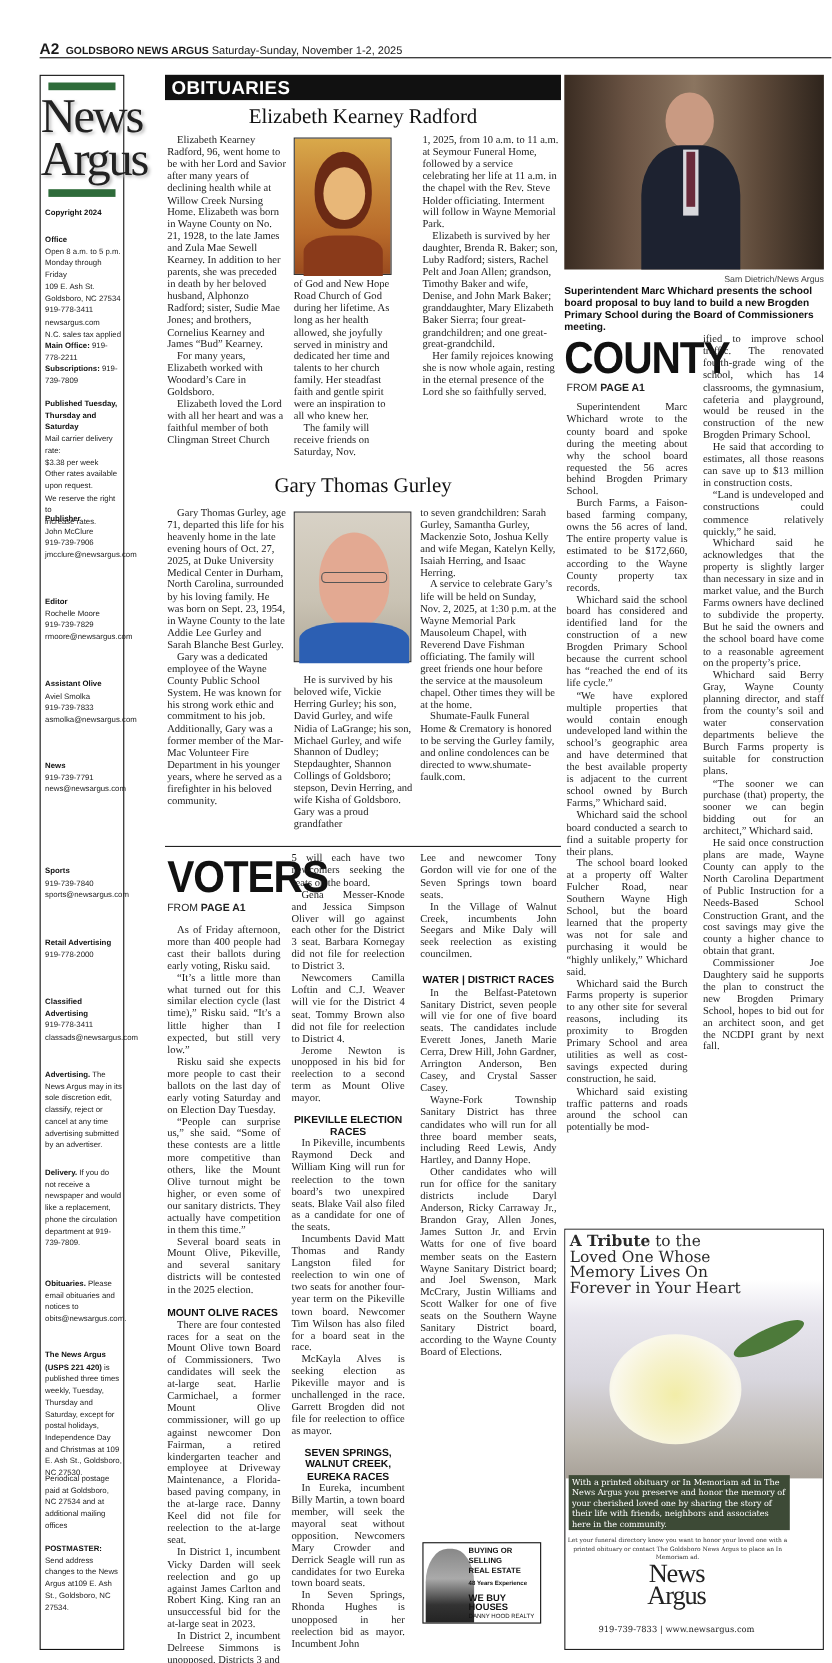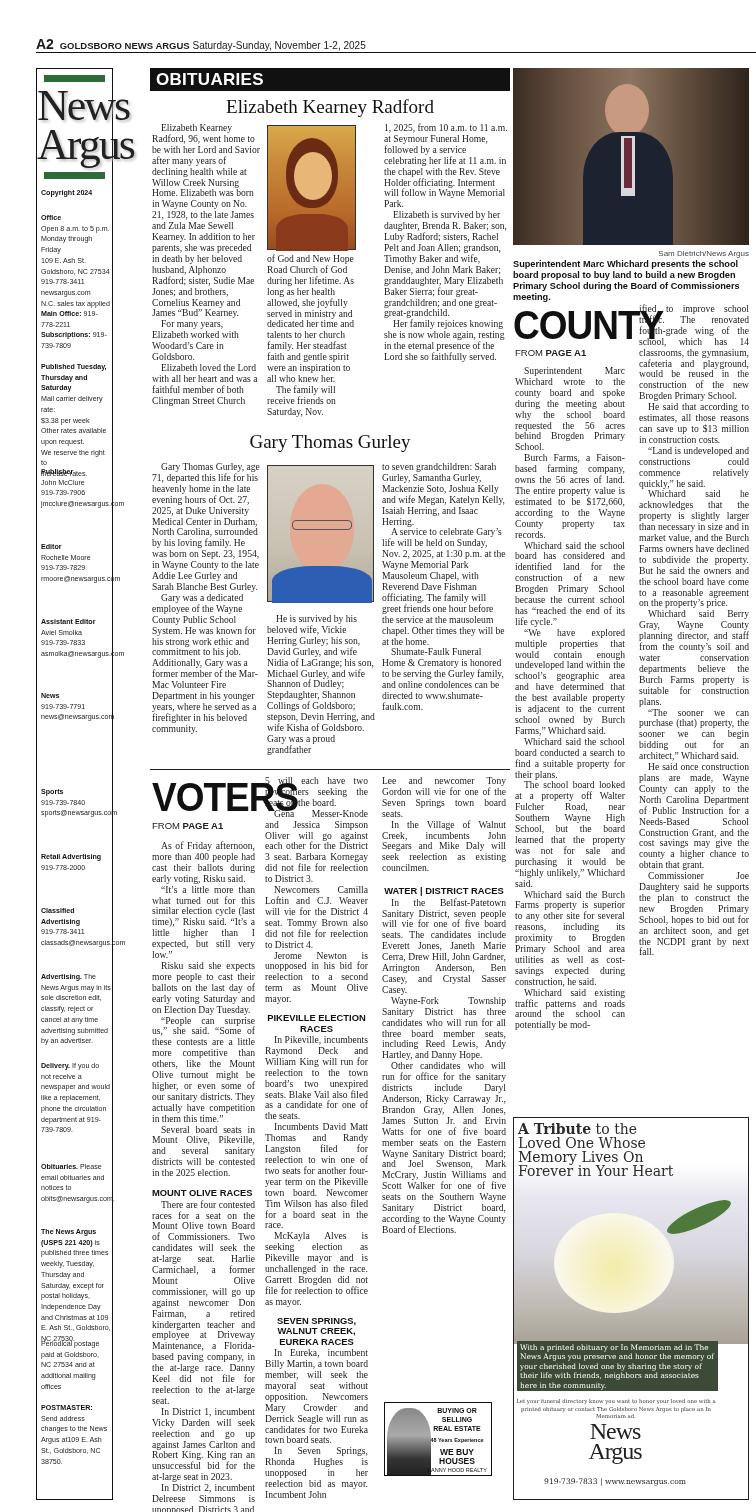--- a/index.html
+++ b/index.html
@@ -77,21 +77,21 @@
     <span>919-739-7906</span><br>
     <span>jmcclure@newsargus.com</span>
   </div>
   <div class="blk" style="top:473px">
     <b>Editor</b><br>
     <span>Rochelle Moore</span><br>
     <span>919-739-7829</span><br>
     <span>rmoore@newsargus.com</span>
   </div>
   <div class="blk" style="top:548px">
-    <b>Assistant Editor</b><br>
+    <b>Assistant Olive</b><br>
     <span>Aviel Smolka</span><br>
     <span>919-739-7833</span><br>
     <span>asmolka@newsargus.com</span>
   </div>
   <div class="blk" style="top:622px">
     <b>News</b><br>
     <span>919-739-7791</span><br>
     <span>news@newsargus.com</span>
   </div>
   <div class="blk" style="top:718px">
@@ -115,21 +115,21 @@
     <b>Delivery.</b> <span>If you do not receive a newspaper and would like a replacement, phone the circulation department at 919-739-7809.</span>
   </div>
   <div class="blk" style="top:1093px">
     <b>Obituaries.</b> <span>Please email obituaries and notices to obits@newsargus.com.</span>
   </div>
   <div class="blk" style="top:1158px">
     <b>The News Argus (USPS 221 420)</b> <span>is published three times weekly, Tuesday, Thursday and Saturday, except for postal holidays, Independence Day and Christmas at 109 E. Ash St., Goldsboro, NC 27530.</span>
   </div>
   <div class="blk" style="top:1270px">Periodical postage paid at Goldsboro, NC 27534 and at additional mailing offices</div>
   <div class="blk" style="top:1334px">
-    <b>POSTMASTER:</b> <span>Send address changes to the News Argus at109 E. Ash St., Goldsboro, NC 38750.</span>
+    <b>POSTMASTER:</b> <span>Send address changes to the News Argus at109 E. Ash St., Goldsboro, NC 27534.</span>
   </div>
 </div>
 
 <div class="abs obhead">OBITUARIES</div>
 
 <div class="abs obname" style="left:150px;top:96px;width:360px">Elizabeth Kearney Radford</div>
 <div class="abs txt" style="left:152px;top:123px;width:108px">
   <p>Elizabeth Kearney Radford, 96, went home to be with her Lord and Savior after many years of declining health while at Willow Creek Nursing Home. Elizabeth was born in Wayne County on No. 21, 1928, to the late James and Zula Mae Sewell Kearney. In addition to her parents, she was preceded in death by her beloved husband, Alphonzo Radford; sister, Sudie Mae Jones; and brothers, Cornelius Kearney and James “Bud” Kearney.</p>
     <p>For many years, Elizabeth worked with Woodard’s Care in Goldsboro.</p>
     <p>Elizabeth loved the Lord with all her heart and was a faithful member of both Clingman Street Church</p>
@@ -201,21 +201,21 @@
   <p style="text-indent:0">Lee and newcomer Tony Gordon will vie for one of the Seven Springs town board seats.</p>
     <p>In the Village of Walnut Creek, incumbents John Seegars and Mike Daly will seek reelection as existing councilmen.</p>
   <div class="sub" style="margin-top:12px">WATER | DISTRICT RACES</div>
     <p>In the Belfast-Patetown Sanitary District, seven people will vie for one of five board seats. The candidates include Everett Jones, Janeth Marie Cerra, Drew Hill, John Gardner, Arrington Anderson, Ben Casey, and Crystal Sasser Casey.</p>
     <p>Wayne-Fork Township Sanitary District has three candidates who will run for all three board member seats, including Reed Lewis, Andy Hartley, and Danny Hope.</p>
     <p>Other candidates who will run for office for the sanitary districts include Daryl Anderson, Ricky Carraway Jr., Brandon Gray, Allen Jones, James Sutton Jr. and Ervin Watts for one of five board member seats on the Eastern Wayne Sanitary District board; and Joel Swenson, Mark McCrary, Justin Williams and Scott Walker for one of five seats on the Southern Wayne Sanitary District board, according to the Wayne County Board of Elections.</p>
 </div>
 
 <div class="abs ad" style="left:384px;top:1402px;width:108px;height:74px">
   <div style="position:absolute;left:2px;top:5px;width:44px;height:68px;background:linear-gradient(180deg,#888 0%,#aaa 40%,#333 75%,#222 100%);border-radius:45% 45% 0 0"></div>
-  <div style="position:absolute;right:3px;top:3px;width:62px;text-align:center;font-family:'Liberation Sans',sans-serif;font-weight:bold;color:#111;line-height:9px">
+  <div style="position:absolute;right:3px;top:3px;width:62px;text-align:left;font-family:'Liberation Sans',sans-serif;font-weight:bold;color:#111;line-height:9px">
     <div style="font-size:7px">BUYING OR SELLING</div>
     <div style="font-size:7px">REAL ESTATE</div>
     <div style="font-size:5.5px;margin-top:3px">48 Years Experience</div>
     <div style="font-size:8.5px;margin-top:3px">WE BUY HOUSES</div>
     <div style="font-size:5.5px;font-weight:normal">DANNY HOOD REALTY</div>
     <div style="font-size:9px">919-705-3730</div>
   </div>
 </div>
 
 <div class="abs" style="left:513px;top:68px;width:236px;height:177px;background:linear-gradient(90deg,#3a2c22 0%,#6b5444 25%,#8b7560 50%,#5e4a3a 75%,#2e241c 100%)">

